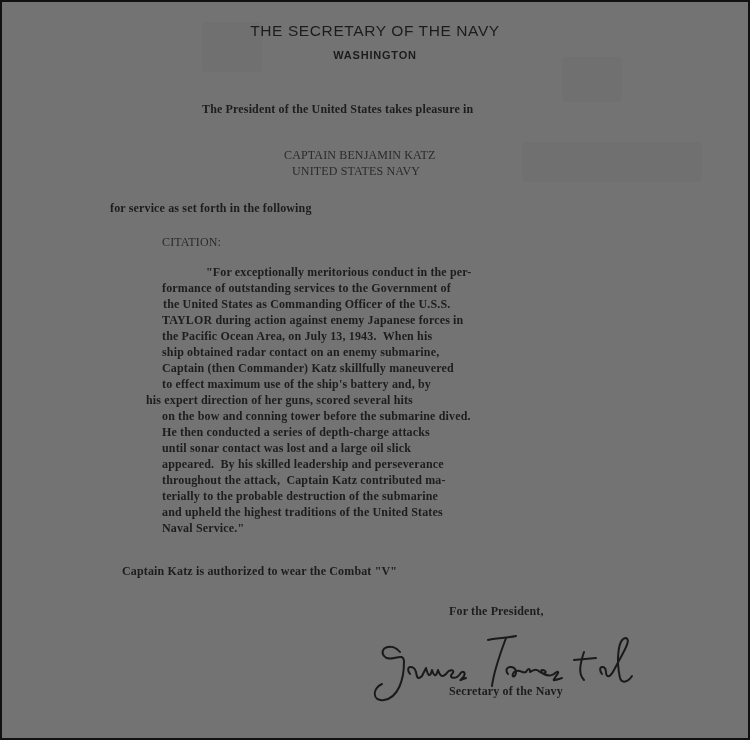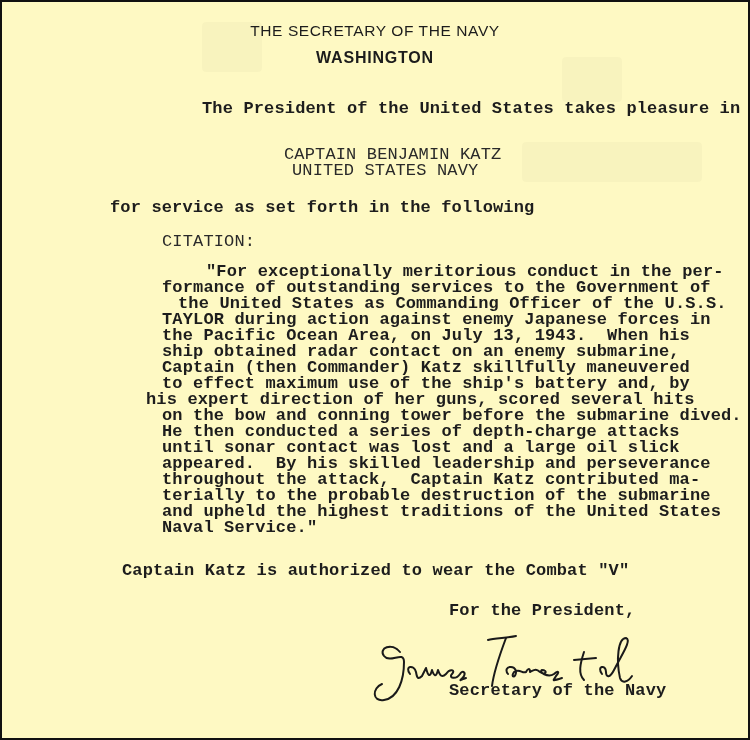--- a/index.html
+++ b/index.html
@@ -2,43 +2,43 @@
 <html><head>
 <meta charset="utf-8">
 <style>
   html, body { margin: 0; padding: 0; background: #ffffff; }
   .page {
     position: relative;
     width: 750px;
     height: 740px;
     box-sizing: border-box;
     border: 2px solid #111;
-    background: #fef9c3;
+    background: #737373;
     overflow: hidden;
     color: #1a1a1a;
   }
   .letterhead-title {
     position: absolute; left: 0; width: 100%; top: 20px;
     text-align: center;
     font-family: "Liberation Sans", sans-serif;
     font-size: 15.5px; letter-spacing: 0.6px;
     color: #1c1c1c;
   }
   .letterhead-city {
     position: absolute; left: 0; width: 100%; top: 47px;
     text-align: center;
     font-family: "Liberation Sans", sans-serif;
     font-weight: bold;
-    font-size: 16px; letter-spacing: 0.8px;
+    font-size: 11px; letter-spacing: 0.8px;
     color: #1c1c1c;
   }
   .tw {
     position: absolute;
-    font-family: Liberation Mono, monospace;
-    font-size: 17px;
+    font-family: Liberation Serif, serif;
+    font-size: 12px;
     line-height: 16px;
     white-space: pre;
     color: #1d1d1d;
     font-weight: bold;
     letter-spacing: 0.15px;
   }
   .light { font-weight: normal; color: #2a2a2a; }
   .signature {
     position: absolute; left: 368px; top: 628px;
   }
@@ -65,21 +65,21 @@
   <div class="tw light" style="left:282px;top:145px;">CAPTAIN BENJAMIN KATZ</div>
   <div class="tw light" style="left:290px;top:161px;">UNITED STATES NAVY</div>
 
   <div class="tw" style="left:108px;top:198px;">for service as set forth in the following</div>
 
   <div class="tw light" style="left:160px;top:232px;">CITATION:</div>
 
   <div>
     <div class="tw" style="left:204px;top:262px;">"For exceptionally meritorious conduct in the per-</div>
     <div class="tw" style="left:160px;top:278px;">formance of outstanding services to the Government of</div>
-    <div class="tw" style="left:176px;top:294px;">the United States as Commanding Officer of the U.S.S.</div>
+    <div class="tw" style="left:161px;top:294px;">the United States as Commanding Officer of the U.S.S.</div>
     <div class="tw" style="left:160px;top:310px;">TAYLOR during action against enemy Japanese forces in</div>
     <div class="tw" style="left:160px;top:326px;">the Pacific Ocean Area, on July 13, 1943.  When his</div>
     <div class="tw" style="left:160px;top:342px;">ship obtained radar contact on an enemy submarine,</div>
     <div class="tw" style="left:160px;top:358px;">Captain (then Commander) Katz skillfully maneuvered</div>
     <div class="tw" style="left:160px;top:374px;">to effect maximum use of the ship's battery and, by</div>
     <div class="tw" style="left:144px;top:390px;">his expert direction of her guns, scored several hits</div>
     <div class="tw" style="left:160px;top:406px;">on the bow and conning tower before the submarine dived.</div>
     <div class="tw" style="left:160px;top:422px;">He then conducted a series of depth-charge attacks</div>
     <div class="tw" style="left:160px;top:438px;">until sonar contact was lost and a large oil slick</div>
     <div class="tw" style="left:160px;top:454px;">appeared.  By his skilled leadership and perseverance</div>

